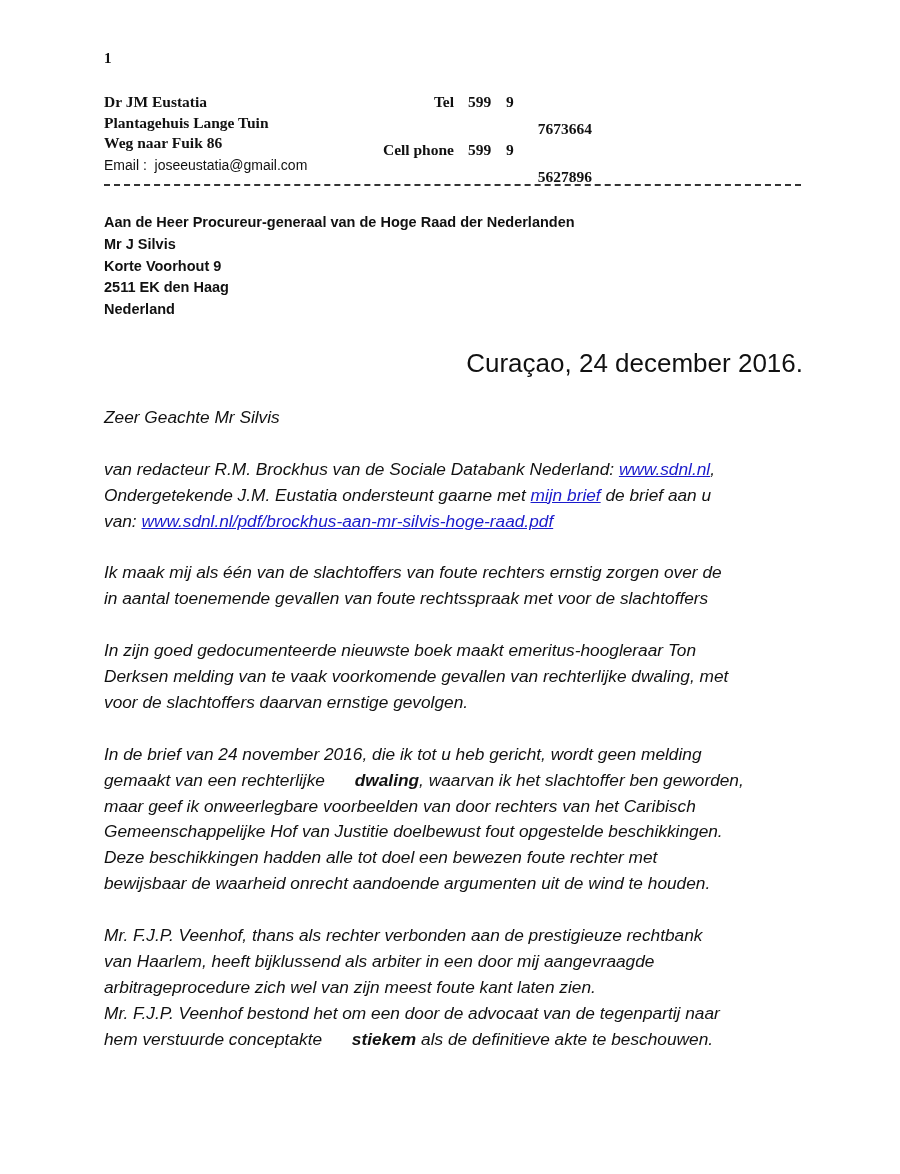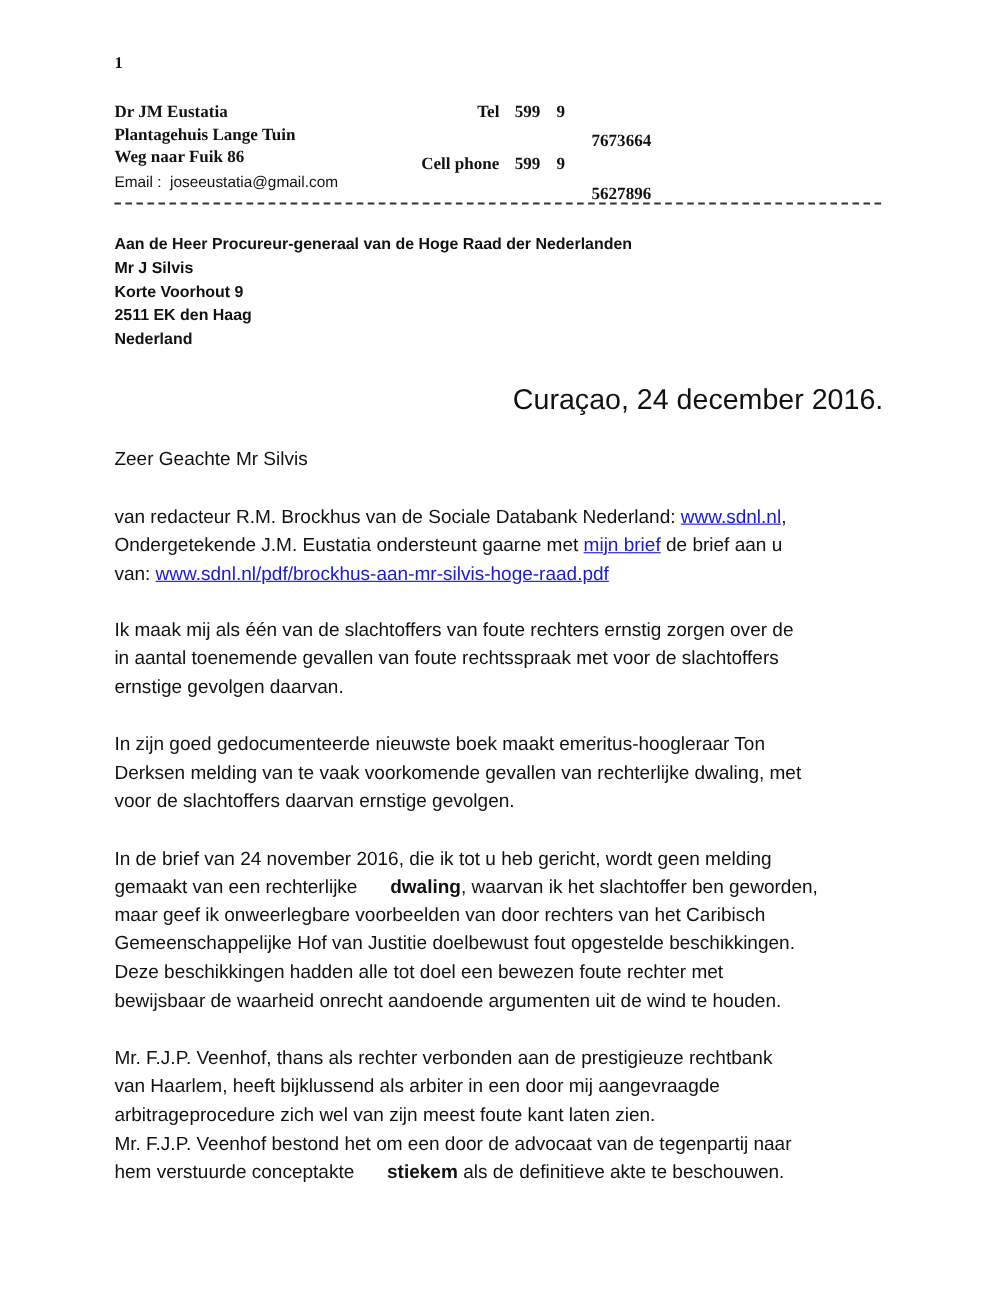--- a/index.html
+++ b/index.html
@@ -93,20 +93,21 @@
     .body-text {
       position: absolute;
       left: 104px;
       top: 405px;
       width: 720px;
       font-size: 17.3px;
       line-height: 25.9px;
     }
     .body-text p {
       margin: 0 0 25.9px 0;
+      font-style: italic;
     }
     .body-text .ln { display: block; white-space: nowrap; }
     a.link {
       color: #1a1acc;
       text-decoration: underline;
     }
     b { font-weight: bold; margin-left: 25px; }
   </style>
 </head>
 <body>
@@ -159,21 +160,20 @@
 
     <p>
       <span class="ln"><span>van redacteur R.M. Brockhus van de Sociale Databank Nederland: </span><a class="link" href="#">www.sdnl.nl</a><span>,</span></span>
       <span class="ln"><span>Ondergetekende J.M. Eustatia ondersteunt gaarne met </span><a class="link" href="#">mijn brief</a><span> de brief aan u</span></span>
       <span class="ln"><span>van: </span><a class="link" href="#">www.sdnl.nl/pdf/brockhus-aan-mr-silvis-hoge-raad.pdf</a></span>
     </p>
 
     <p>
       <span class="ln">Ik maak mij als één van de slachtoffers van foute rechters ernstig zorgen over de</span>
       <span class="ln">in aantal toenemende gevallen van foute rechtsspraak met voor de slachtoffers</span>
-      <span class="ln">ernstige gevolgen daarvan.</span>
     </p>
 
     <p>
       <span class="ln">In zijn goed gedocumenteerde nieuwste boek maakt emeritus-hoogleraar Ton</span>
       <span class="ln">Derksen melding van te vaak voorkomende gevallen van rechterlijke dwaling, met</span>
       <span class="ln">voor de slachtoffers daarvan ernstige gevolgen.</span>
     </p>
 
     <p>
       <span class="ln">In de brief van 24 november 2016, die ik tot u heb gericht, wordt geen melding</span>

